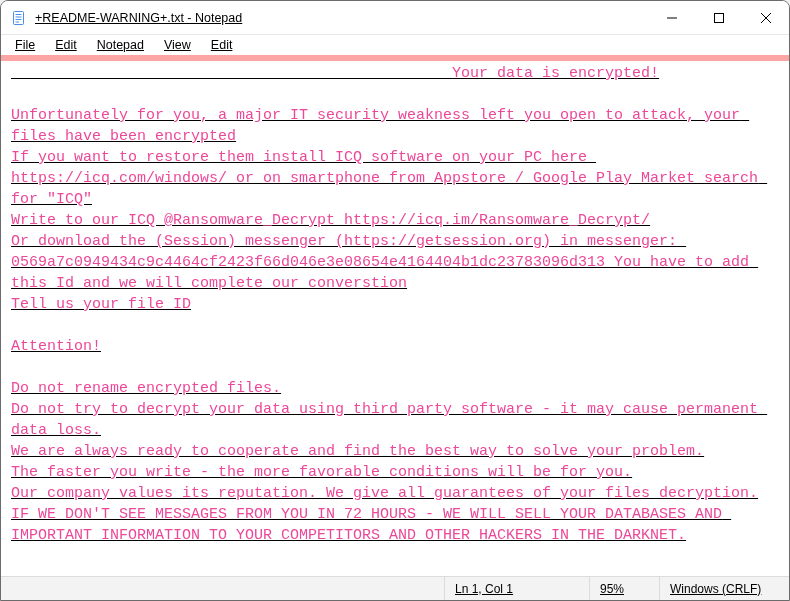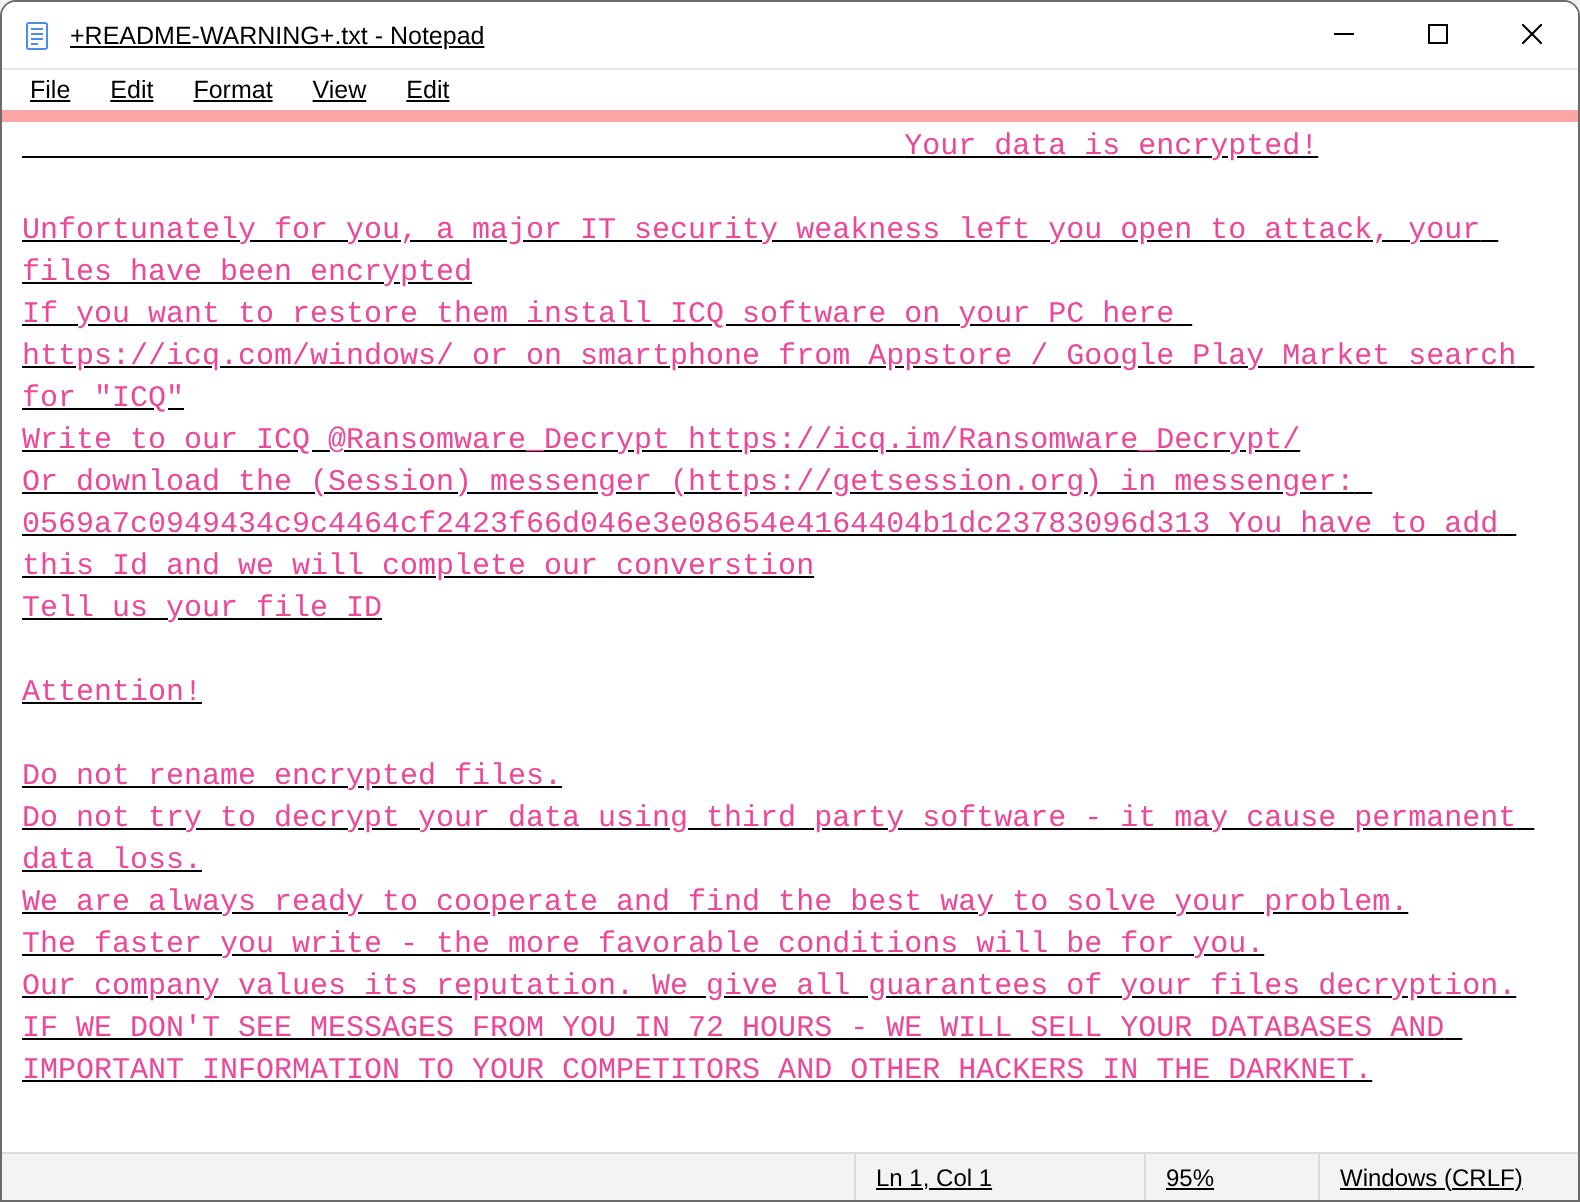--- a/index.html
+++ b/index.html
@@ -96,21 +96,21 @@
   .statusbar .cell {
     border-left: 1px solid #dcdcdc;
     display: flex;
     align-items: center;
     padding: 0 10px;
     white-space: nowrap;
   }
   .statusbar .cell.first { border-left: none; flex: 1; }
   .statusbar .cell.pos { width: 145px; }
   .statusbar .cell.zoom { width: 70px; justify-content: flex-start; }
-  .statusbar .cell.eol { width: 130px; margin-left: 17px; }
+  .statusbar .cell.eol { width: 130px; }
   .statusbar .cell.enc { width: 110px; }
 </style>
 </head>
 <body>
 
 <div class="window">
 
   <div class="titlebar">
     <span class="app-icon">
       <svg width="16" height="16" viewBox="0 0 16 16">
@@ -143,21 +143,21 @@
             <line x1="0" y1="0" x2="10" y2="10" stroke="currentColor" stroke-width="1"></line>
             <line x1="10" y1="0" x2="0" y2="10" stroke="currentColor" stroke-width="1"></line>
           </svg>
       </span>
     </div>
   </div>
 
   <div class="menubar">
     <div class="menu-item">File</div>
     <div class="menu-item">Edit</div>
-    <div class="menu-item">Format</div>
+    <div class="menu-item">Notepad</div>
     <div class="menu-item">View</div>
     <div class="menu-item">Edit</div>
   </div>
 
   <div class="content-wrap">
     <textarea class="textarea" spellcheck="false" style="">                                                 Your data is encrypted!
 
 Unfortunately for you, a major IT security weakness left you open to attack, your files have been encrypted
 If you want to restore them install ICQ software on your PC here https://icq.com/windows/ or on smartphone from Appstore / Google Play Market search for "ICQ"
 Write to our ICQ @Ransomware_Decrypt https://icq.im/Ransomware_Decrypt/

